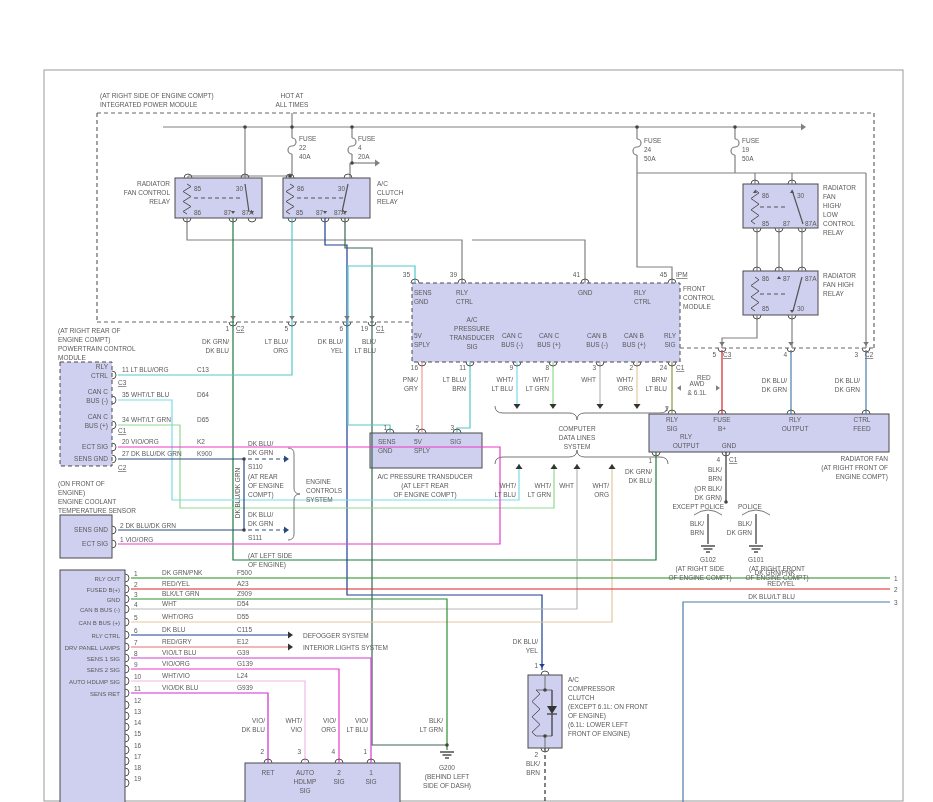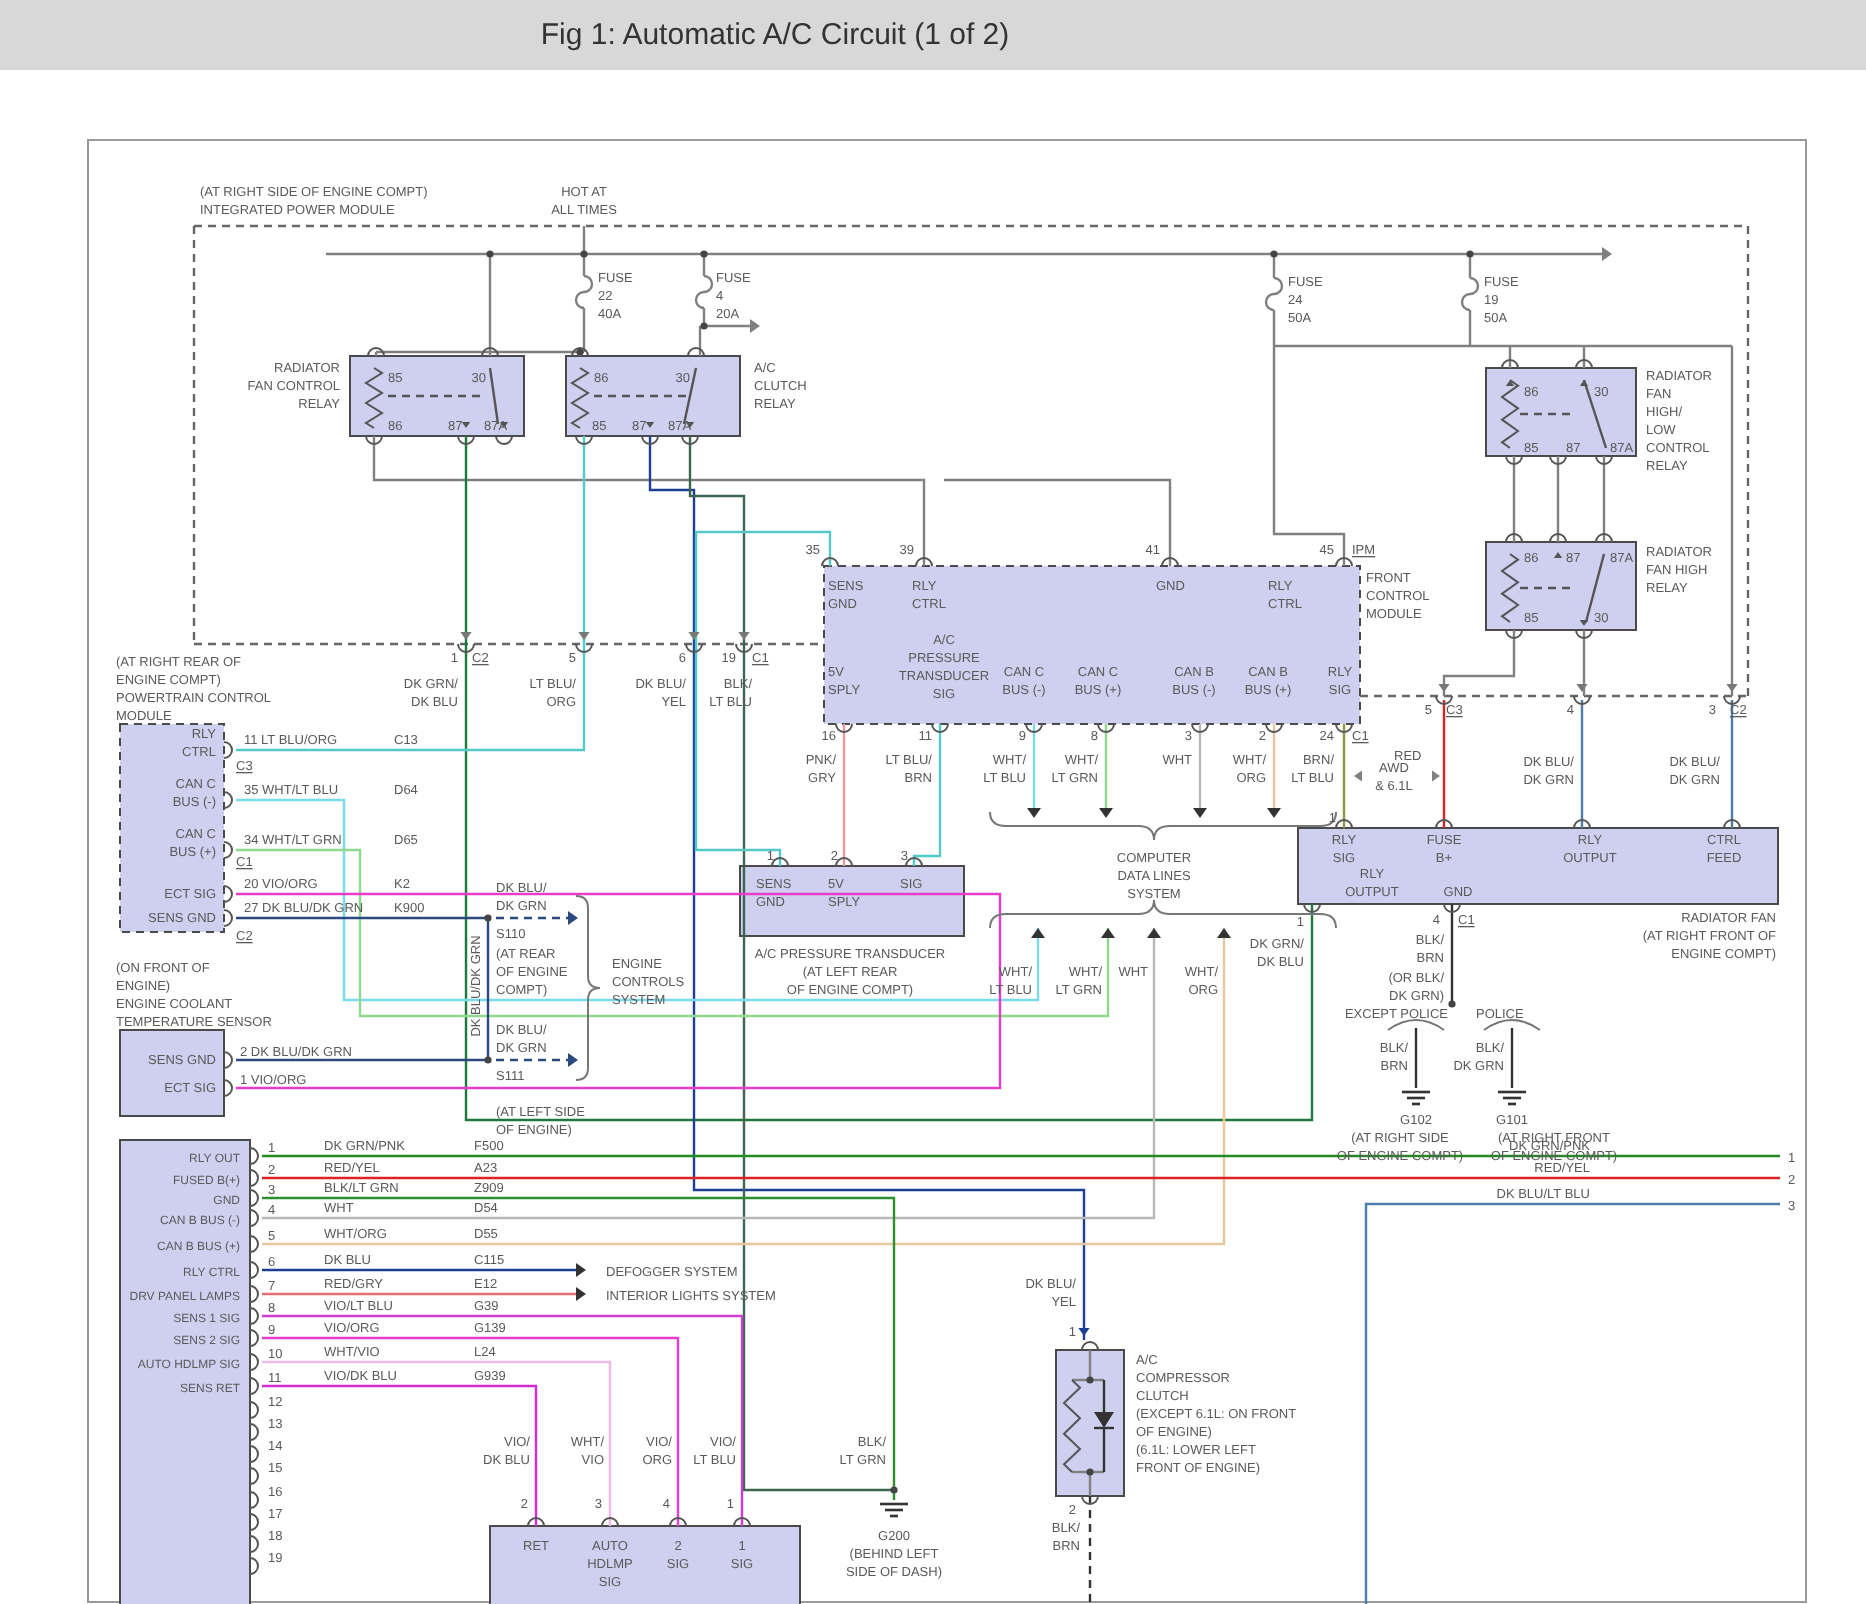--- a/index.html
+++ b/index.html
@@ -7,23 +7,20 @@
   #titlebar{position:absolute;left:0;top:0;width:933px;height:35px;background:#d8d8d8;z-index:2;}
   #titlebar .t{position:absolute;left:0;top:0;width:775px;height:35px;line-height:35px;text-align:center;
     font-size:15px;color:#333;}
   svg{position:absolute;left:0;top:0;z-index:1;}
   svg text{font-family:"Liberation Sans",sans-serif;}
 </style>
 </head>
 <body>
 
 <div id="stage">
-  <div id="titlebar">
-    <div class="t">Fig 1: Automatic A/C Circuit (1 of 2)</div>
-  </div>
   <svg id="schematic" width="933" height="802" viewBox="0 0 933 802">
       <rect x="44" y="70" width="859" height="731" fill="none" stroke="#9a9a9a" stroke-width="1"></rect>
       <rect x="175" y="178" width="87" height="40" fill="#cfcfef" stroke="#4a4a4a" stroke-width="1"></rect>
       <rect x="283" y="178" width="87" height="40" fill="#cfcfef" stroke="#4a4a4a" stroke-width="1"></rect>
       <rect x="743" y="184" width="75" height="44" fill="#cfcfef" stroke="#4a4a4a" stroke-width="1"></rect>
       <rect x="743" y="271" width="75" height="44" fill="#cfcfef" stroke="#4a4a4a" stroke-width="1"></rect>
       <rect x="412" y="283" width="268" height="79" fill="#cfcfef" stroke="#4a4a4a" stroke-width="1" stroke-dasharray="4 3"></rect>
       <rect x="60" y="362" width="52" height="104" fill="#cfcfef" stroke="#4a4a4a" stroke-width="1" stroke-dasharray="4 3"></rect>
       <rect x="60" y="515" width="52" height="43" fill="#cfcfef" stroke="#4a4a4a" stroke-width="1"></rect>
       <rect x="370" y="433" width="112" height="35" fill="#cfcfef" stroke="#4a4a4a" stroke-width="1"></rect>

